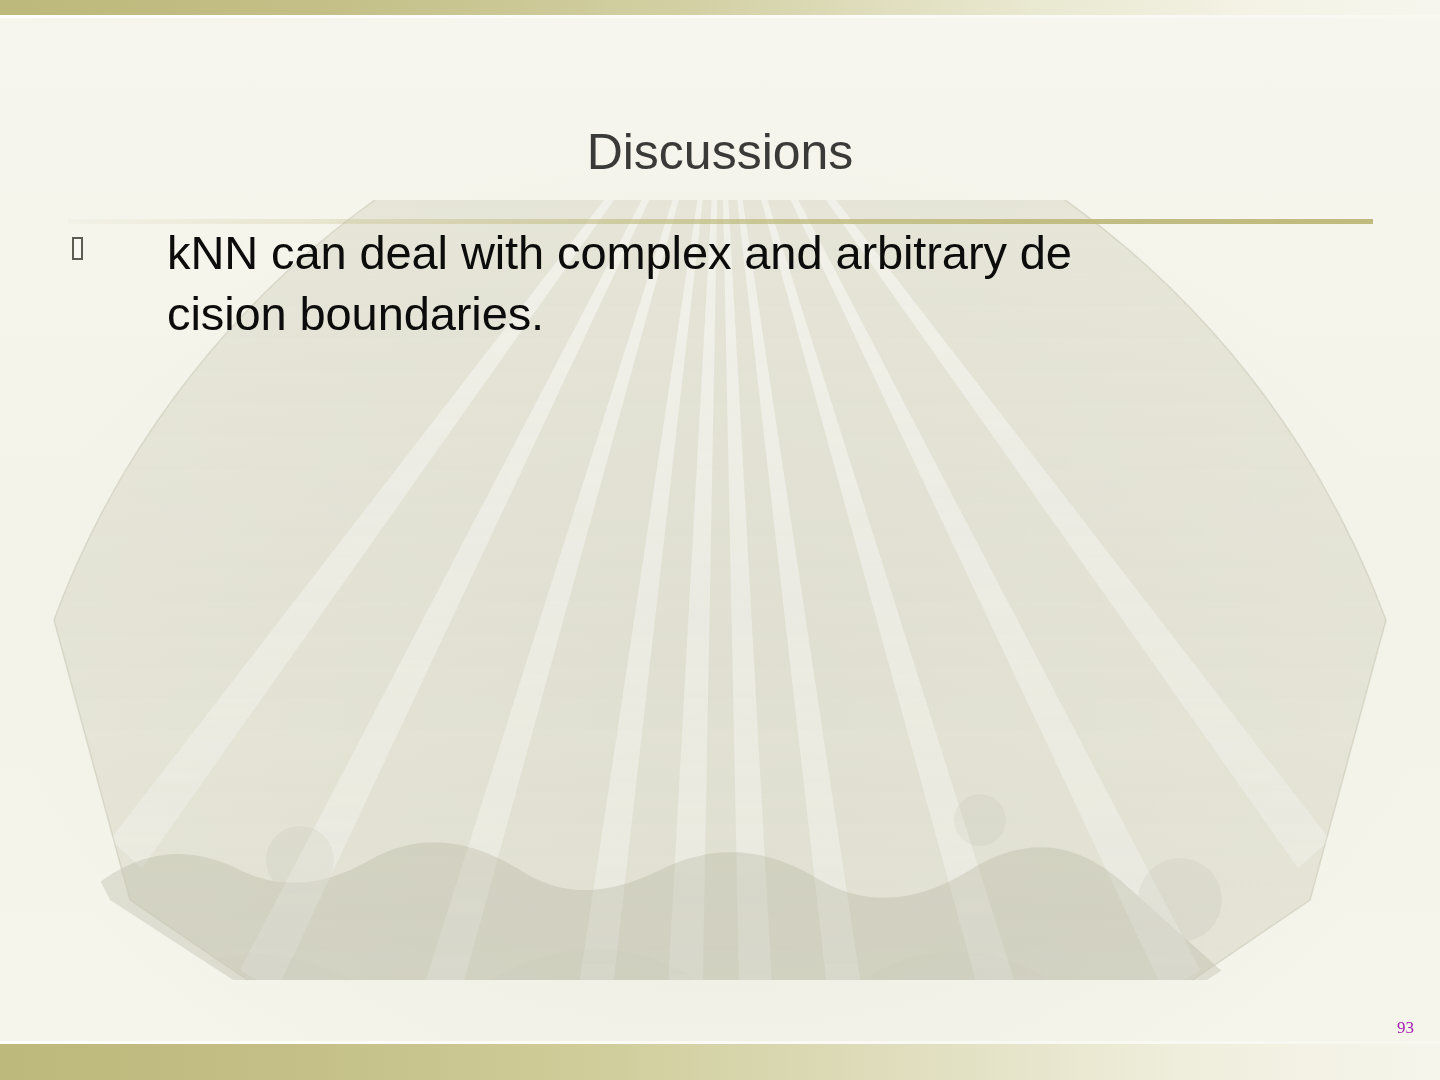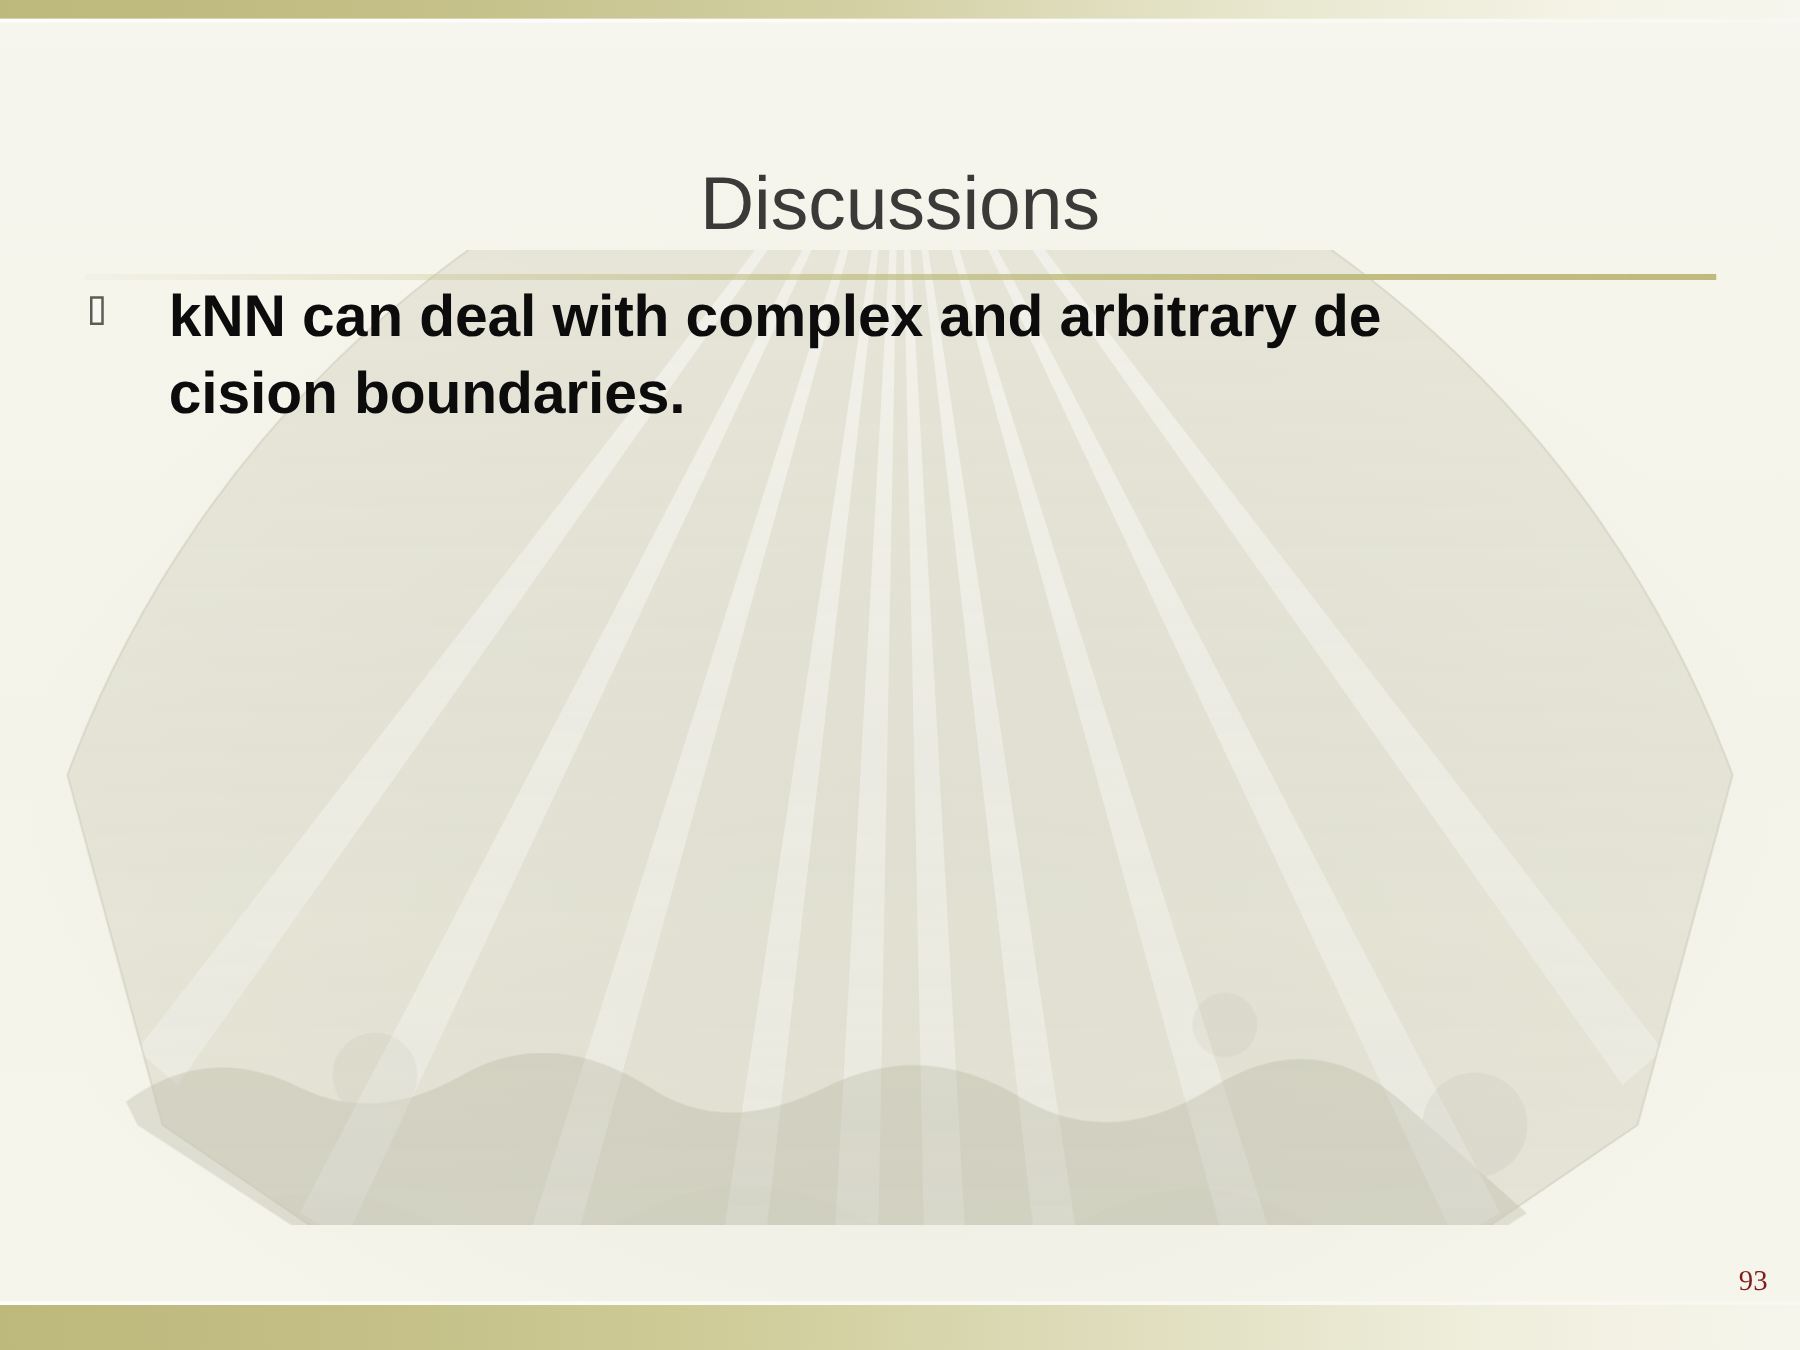--- a/index.html
+++ b/index.html
@@ -74,21 +74,21 @@
     background: linear-gradient(90deg, rgba(255,255,255,0.9) 0%, rgba(255,255,255,0.6) 55%, rgba(255,255,255,0.2) 100%);
   }
 
   
   .title {
     position: absolute;
     left: 0;
     top: 93px;
     width: 1440px;
     text-align: center;
-    font-size: 60px;
+    font-size: 50px;
     line-height: 1.0;
     font-weight: 400;
     color: #3A3A38;
     letter-spacing: 0px;
   }
 
   
   .title-rule {
     position: absolute;
     left: 68px;
@@ -118,33 +118,34 @@
     margin-right: 52px;
     border: 2px solid #5C5C52;
     box-sizing: border-box;
     background: rgba(255,255,255,0.35);
   }
   .bullet-text {
     flex: 1 1 auto;
     font-size: 47px;
     line-height: 1.30;
     color: #0C0C0C;
-    font-weight: 700;
+    font-weight: 400;
     white-space: pre-line;
     letter-spacing: -0.1px;
+    margin-left: 32px;
   }
 
   
   .page-number {
     position: absolute;
     right: 26px;
     bottom: 42px;
     font-family: "Liberation Serif", serif;
-    font-size: 23px;
-    color: #7f1d1d;
+    font-size: 17px;
+    color: #a21caf;
   }
 </style>
 </head>
 <body>
 
 <div class="slide">
 
   <div class="paper-tone"></div>
 
   <div class="fan-wrap">

